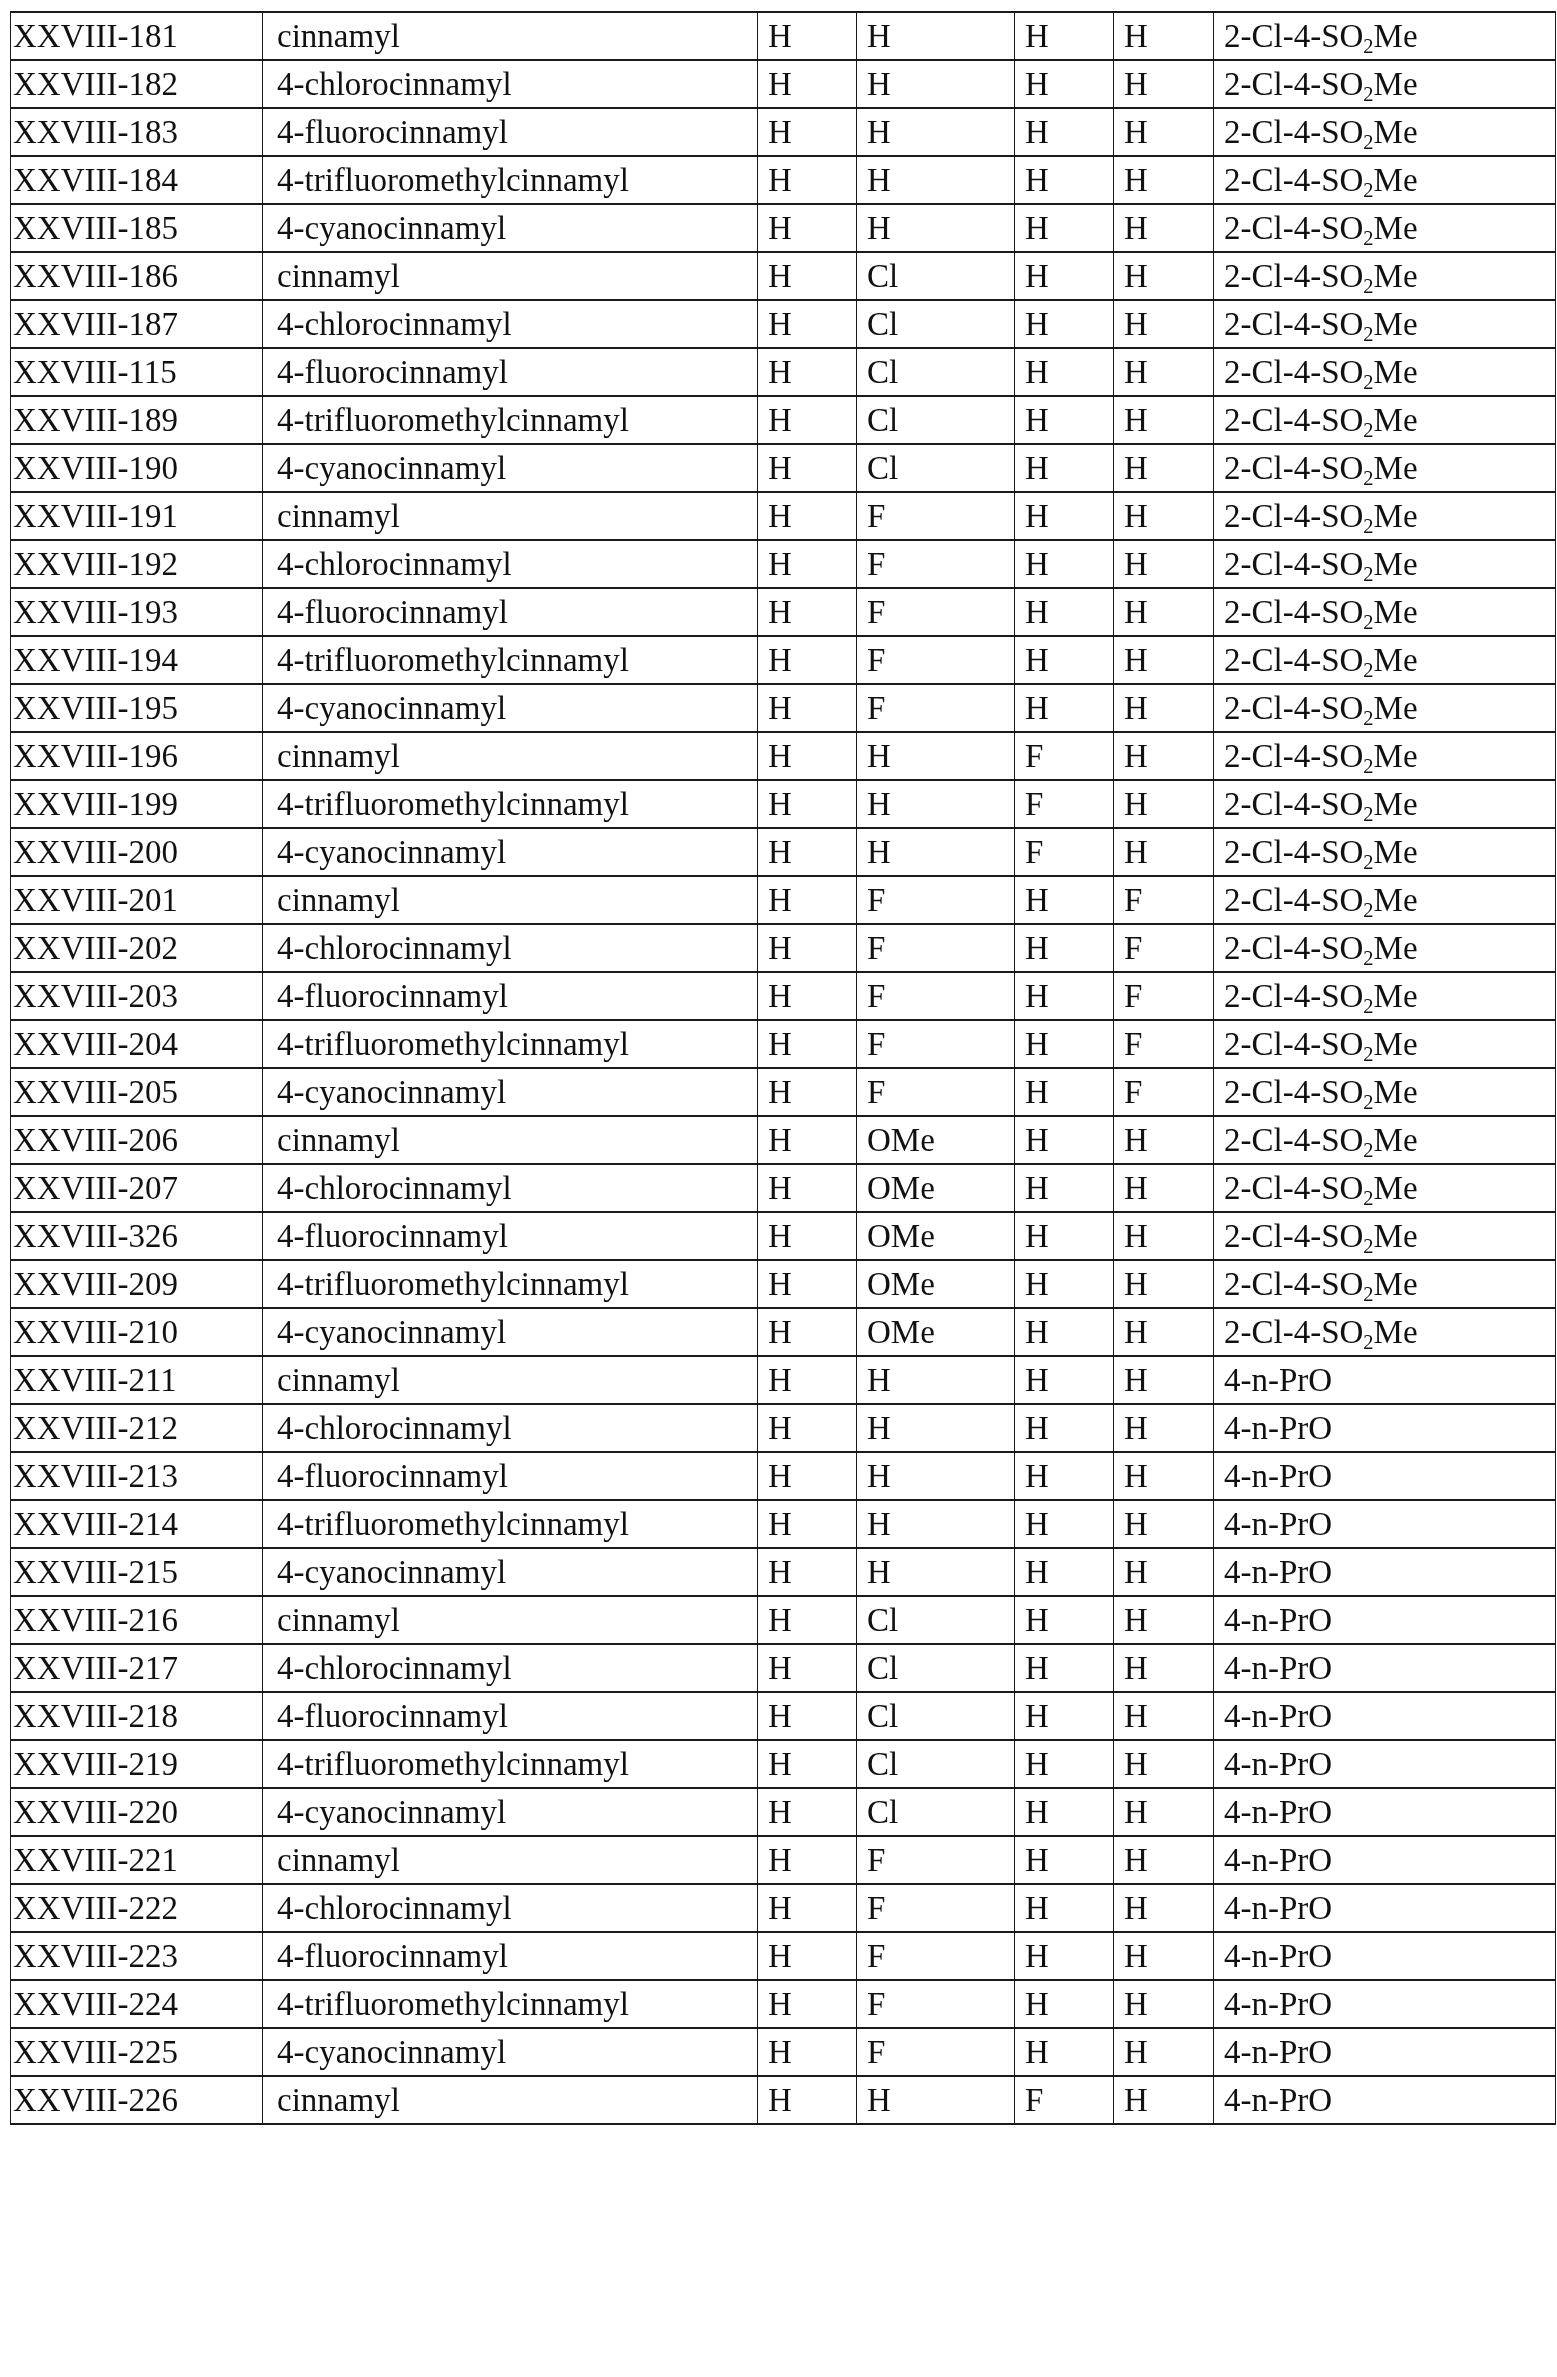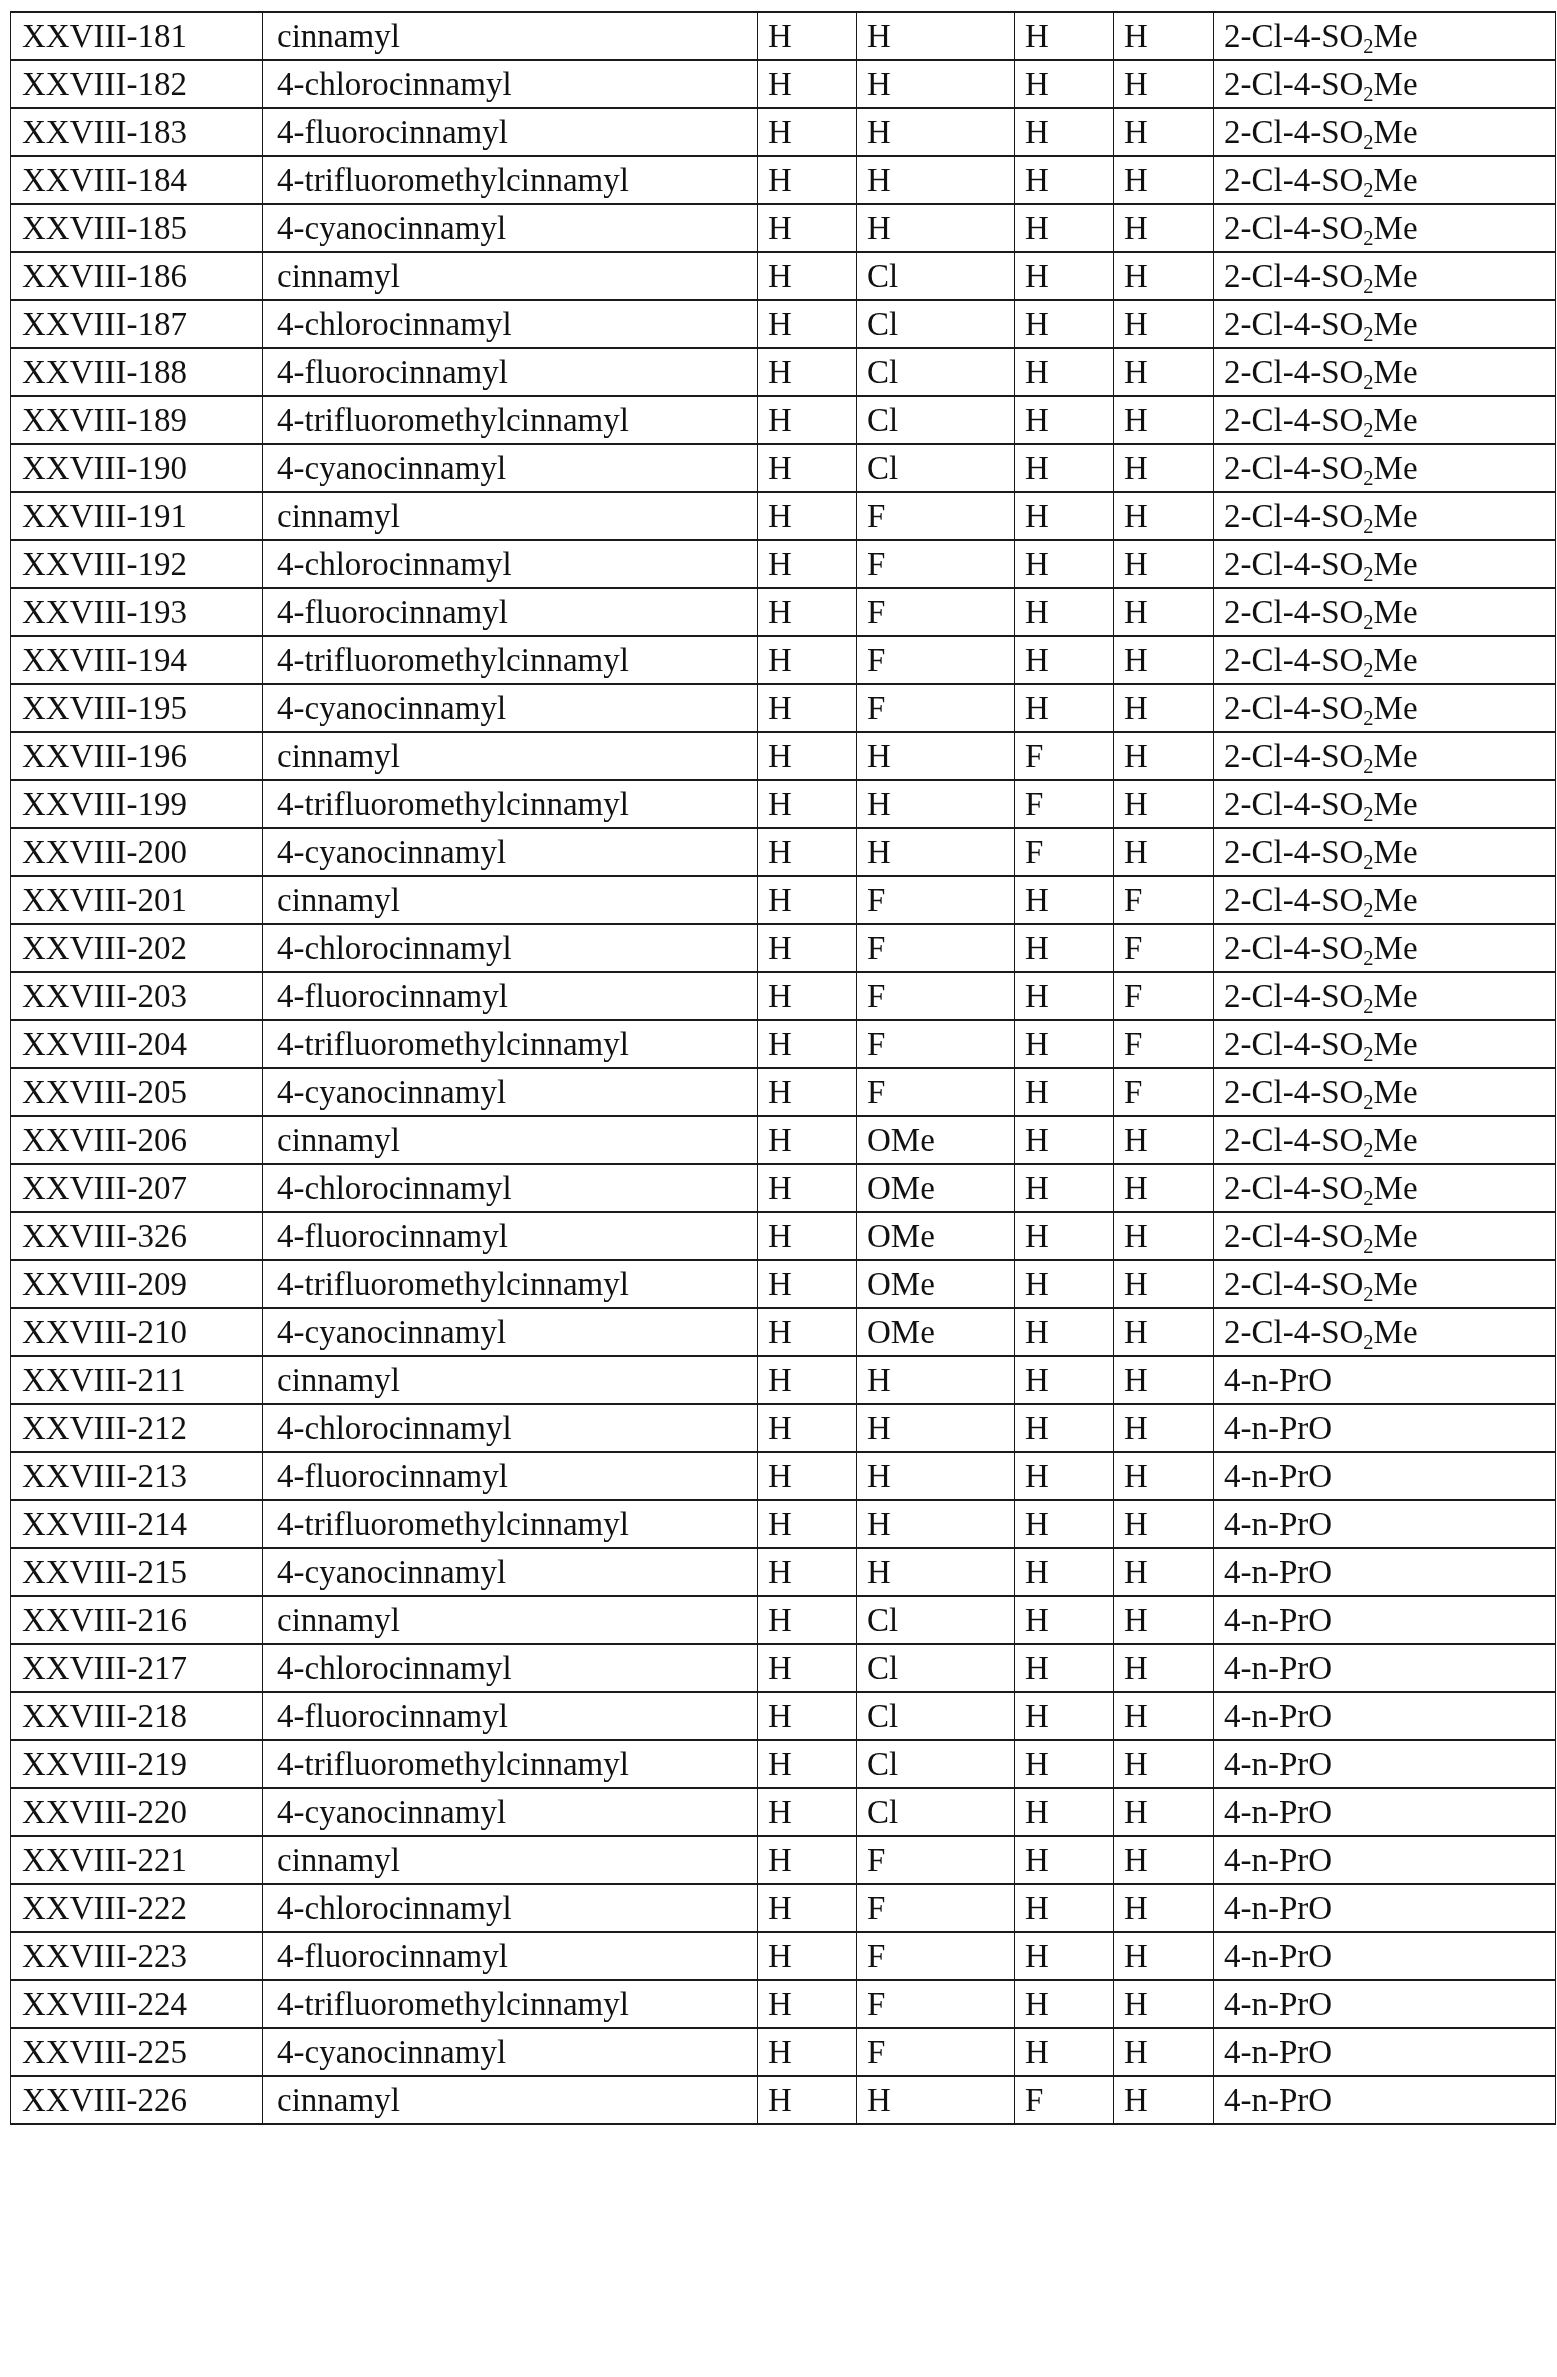--- a/index.html
+++ b/index.html
@@ -11,21 +11,21 @@
     font-size: 33px; color: #111;
     table-layout: fixed;
   }
   table.compound-table td {
     border: 1.7px solid #1a1a1a;
     border-top-width: 2.5px; border-bottom-width: 2.5px;
     height: 46px; padding: 0 0 0 10px;
     white-space: nowrap; overflow: hidden; vertical-align: middle;
     line-height: 1;
   }
-  table.compound-table td.c-code { padding-left: 11px; }
+  table.compound-table td.c-code { padding-left: 2px; }
   table.compound-table td.c-r { padding-left: 14px; }
   sub { font-size: 0.62em; vertical-align: -0.28em; line-height: 0; }
 </style>
 </head>
 <body>
 
 <table class="compound-table">
   <colgroup>
     <col style="width:252px">
     <col style="width:495px">
@@ -100,21 +100,21 @@
     <td class="c-code">XXVIII-187</td>
     <td class="c-r">4-chlorocinnamyl</td>
     <td>H</td>
     <td>Cl</td>
     <td>H</td>
     <td>H</td>
     <td><span>2-Cl-4-SO</span><sub>2</sub><span>Me</span></td>
   </tr>
 
   <tr>
-    <td class="c-code">XXVIII-188</td>
+    <td class="c-code">XXVIII-115</td>
     <td class="c-r">4-fluorocinnamyl</td>
     <td>H</td>
     <td>Cl</td>
     <td>H</td>
     <td>H</td>
     <td><span>2-Cl-4-SO</span><sub>2</sub><span>Me</span></td>
   </tr>
 
   <tr>
     <td class="c-code">XXVIII-189</td>

